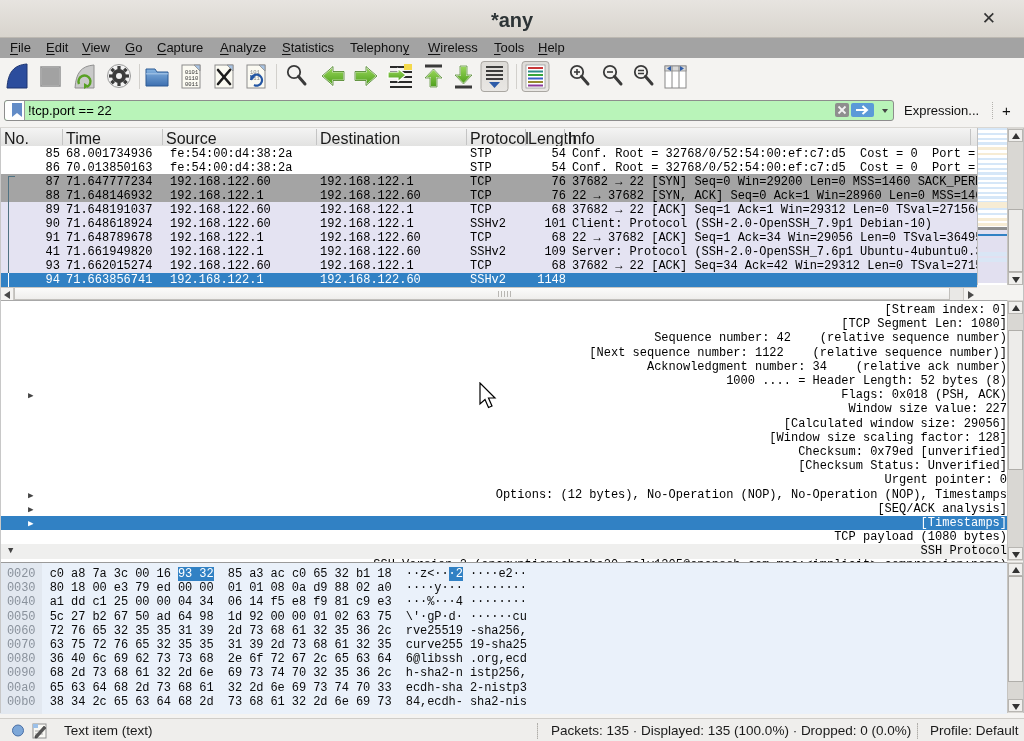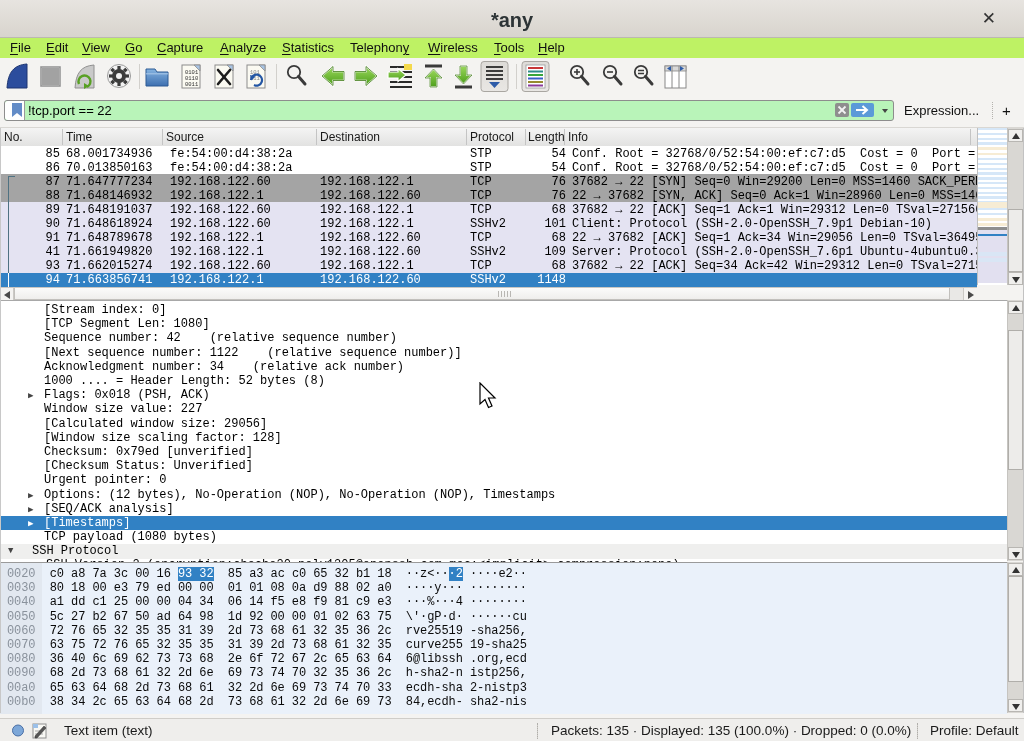--- a/index.html
+++ b/index.html
@@ -2,52 +2,52 @@
 <html><head>
 <meta charset="utf-8">
 <style>
 html,body{margin:0;padding:0;}
 body{width:1024px;height:741px;overflow:hidden;font-family:"Liberation Sans",sans-serif;}
 #win{position:absolute;left:0;top:0;width:1024px;height:741px;background:#f4f3f1;}
 .abs{position:absolute;}
 #titlebar{left:0;top:0;width:1024px;height:37px;background:linear-gradient(#e7e4e0,#d8d4cd);border-bottom:1px solid #bcb8b1;}
 #title{left:0;top:9px;width:1024px;text-align:center;font-size:20px;font-weight:bold;color:#2d3436;}
 #closex{right:28px;top:8px;font-size:17px;color:#333;}
-#menubar{left:0;top:38px;width:1024px;height:20px;background:#bef264;text-align:right;}
+#menubar{left:0;top:38px;width:1024px;height:20px;background:#a3a3a3;text-align:right;}
 .mi{position:absolute;top:2px;font-size:13px;color:#111;}
 .mi u{text-decoration:underline;text-underline-offset:2px;}
 #toolbar{left:0;top:58px;width:1024px;height:37px;background:#f4f3f1;}
 #filterbar{left:0;top:95px;width:1024px;height:32px;background:#f4f3f1;border-bottom:1px solid #d9d7d3;}
 #ffield{left:4px;top:5px;width:888px;height:19px;background:#b9f4b9;border:1px solid #8d8d8d;border-radius:3px;}
 #fbook{left:0;top:0;width:19px;height:19px;background:#fff;border-right:1px solid #9a9a9a;border-radius:3px 0 0 3px;}
 #ftext{left:23px;top:2px;font-size:13px;color:#000;}
 #fexpr{left:904px;top:8px;font-size:13px;color:#111;}
 #fplus{left:1002px;top:7px;font-size:15px;color:#111;}
 
 #plheader{left:0;top:128px;width:977px;height:18px;background:linear-gradient(#f4f4f4,#e2e2e1);border-bottom:1px solid #b9b9b9;}
-.hl{position:absolute;top:2px;font-size:12px;color:#1a1a1a;}
+.hl{position:absolute;top:2px;font-size:16px;color:#1a1a1a;}
 .hsep{position:absolute;top:1px;width:1px;height:16px;background:#c4c4c4;}
 #plrows{left:0;top:146px;width:977px;height:141px;background:#fff;font-family:"Liberation Mono",monospace;font-size:12px;}
 .prow{position:absolute;left:0;width:977px;height:14.1px;white-space:pre;color:#000;}
 .prow span{position:absolute;top:0.5px;white-space:pre;}
 .cno{left:0;width:60px;text-align:right;}
 .ctime{left:66px;}
 .csrc{left:170px;font-family:Liberation Mono, monospace;}
 .cdst{left:320px;}
 .cpro{left:470px;}
 .clen{left:500px;width:66px;text-align:right;}
 .cinfo{left:572px;width:405px;overflow:hidden;}
 .rowwhite{background:transparent;}
 .rowgray{background:transparent;}
 .rowlav{background:transparent;}
 .rowsel{background:transparent;color:#fff;}
 #hscroll{left:0;top:287px;width:977px;height:13px;background:#e9e8e6;border-top:1px solid #c9c7c3;}
 #minimap{left:977px;top:128px;width:30px;height:157px;background:#fff;border-left:1px solid #c0c0c0;}
 #vs1{left:1007px;top:128px;width:17px;height:172px;}
-#details{left:0;top:300px;width:1007px;height:261px;background:#fff;border-top:1px solid #a8a8a8;font-family:"Liberation Mono",monospace;font-size:12px;overflow:hidden;}
+#details{left:0;top:300px;width:1007px;height:261px;background:#fff;border-top:1px solid #a8a8a8;font-family:"Liberation Mono",monospace;font-size:12px;overflow:hidden;text-align:right;}
 .dline{position:absolute;left:0;width:1007px;height:14.2px;white-space:pre;color:#000;}
 .dtri{position:absolute;font-size:9px;color:#444;top:2px;}
 #vs2{left:1007px;top:300px;width:17px;height:261px;}
 #hexpane{left:0;top:562px;width:1007px;height:151px;background:#eaf1fa;border-top:1px solid #9a9a9a;font-family:"Liberation Mono",monospace;font-size:12px;overflow:hidden;}
 #hexoffbg{left:0;top:0;width:42px;height:151px;background:#e2e8f0;}
 .hxline{position:absolute;left:7px;white-space:pre;color:#0a0a0a;letter-spacing:-0.08px;}
 .hxoff{color:#8a929c;}
 .hxsel{background:#3181c4;color:#fff;}
 #vs3{left:1007px;top:562px;width:17px;height:151px;}
 #statusbar{left:0;top:718px;width:1024px;height:23px;background:#efeeec;border-top:1px solid #cfcdc9;}

